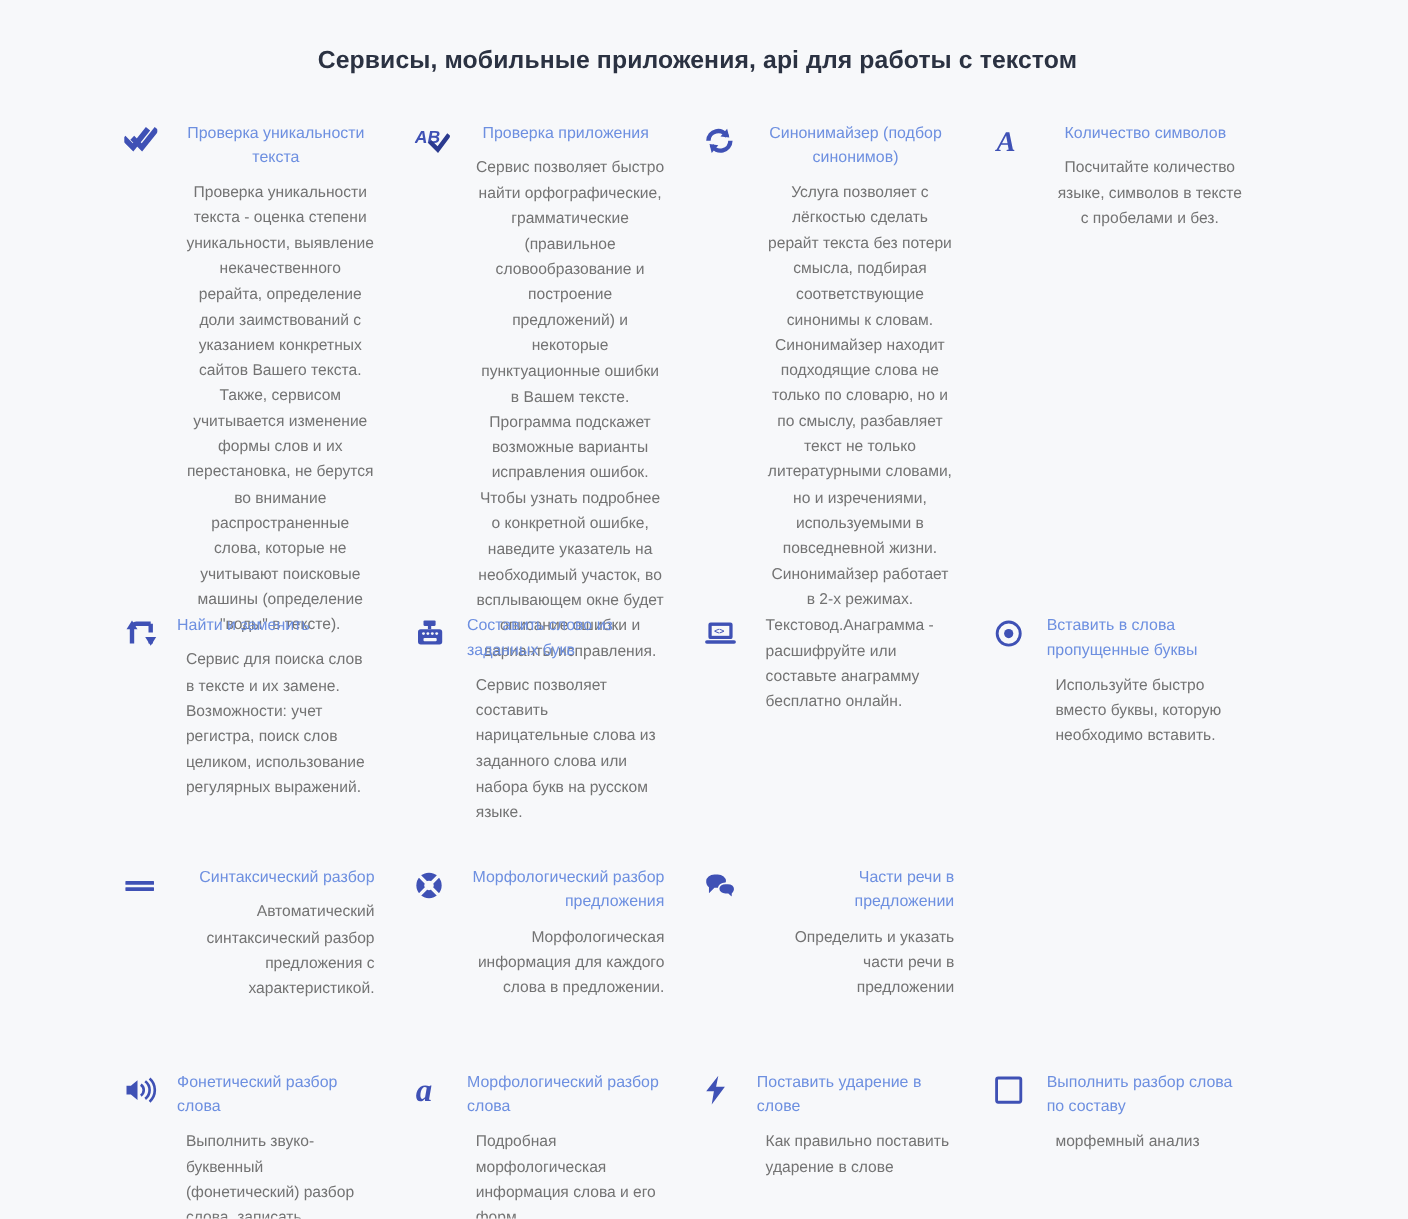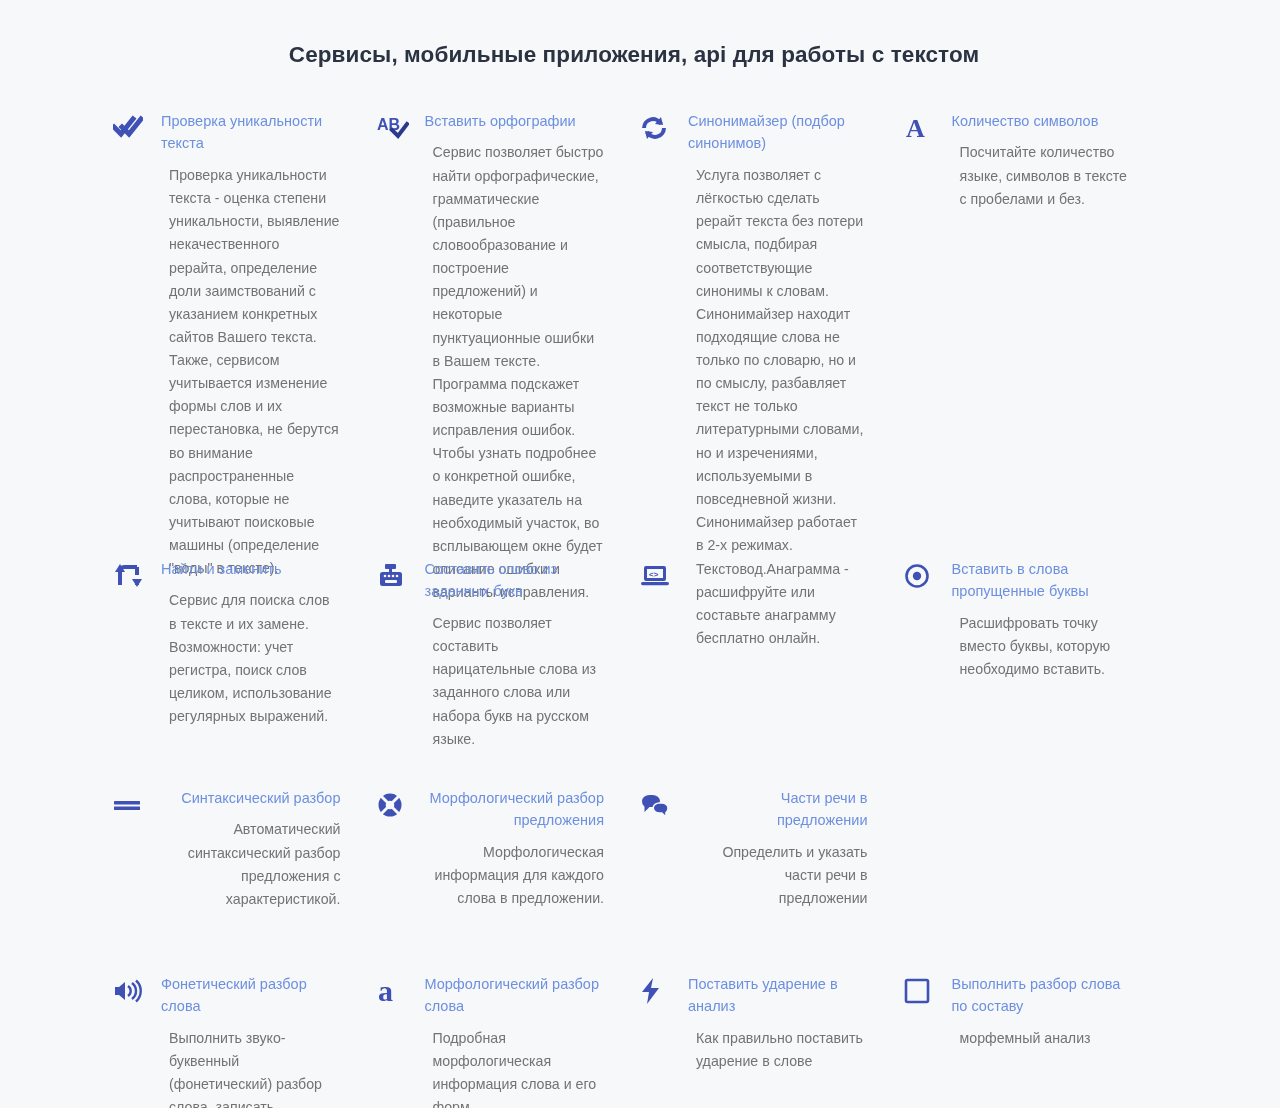--- a/index.html
+++ b/index.html
@@ -30,20 +30,21 @@
     margin-bottom: 0;
   }
   .icon-wrap {
     flex: 0 0 48px;
     width: 48px;
     height: 34px;
     display: flex;
     align-items: center;
     justify-content: flex-start;
     padding-top: 2px;
+    font-style: italic;
   }
   .icon-wrap svg { display: block; }
   .card-body { flex: 1 1 auto; min-width: 0; }
   .card-title {
     font-size: 14.5px;
     color: #6d8fe0;
     line-height: 1.55;
     margin: 0 0 9px 0;
     font-weight: 400;
     cursor: pointer;
@@ -51,21 +52,21 @@
   .card-desc {
     font-size: 14.2px;
     color: #737373;
     line-height: 1.63;
     margin: 0;
     padding-left: 8px;
   }
 
   
   .rowblock { position: absolute; left: 0; width: 1280px; padding: 0 113px; display: grid; grid-template-columns: repeat(4,1fr); }
-  #r1 { top: 110px; }
+  #r1 { top: 110px; text-align: center; }
   #r2 { top: 558px; }
   #r3 { top: 787px; text-align: right; }
   #r4 { top: 973px; }
 </style>
 </head>
 <body>
 
 <div id="page">
 
   <h1 class="page-title">Сервисы, мобильные приложения, api для работы с текстом</h1>
@@ -85,21 +86,21 @@
     </div>
 
     <div class="card">
       <span class="icon-wrap">
         <svg width="32" height="26" viewBox="0 0 32 26">
           <text x="0" y="15" font-family="Liberation Sans, sans-serif" font-size="16" font-weight="700" fill="#3f51b5">AB</text>
           <path d="M15 15 L21 21 L30 9" fill="none" stroke="#2b3a8f" stroke-width="4" stroke-linecap="square"></path>
         </svg>
       </span>
       <div class="card-body">
-        <p class="card-title">Вставить орфографии</p>
+        <p class="card-title">Проверка приложения</p>
         <p class="card-desc">Сервис позволяет быстро найти орфографические, грамматические (правильное словообразование и построение предложений) и некоторые пунктуационные ошибки в Вашем тексте. Программа подскажет возможные варианты исправления ошибок. Чтобы узнать подробнее о конкретной ошибке, наведите указатель на необходимый участок, во всплывающем окне будет описание ошибки и варианты исправления.</p>
       </div>
     </div>
 
     <div class="card">
       <span class="icon-wrap">
         <svg width="28" height="26" viewBox="0 0 28 26">
           <path d="M4 13 A9 9 0 0 1 21 9" fill="none" stroke="#3f51b5" stroke-width="4"></path>
           <path d="M24 13 A9 9 0 0 1 7 17" fill="none" stroke="#3f51b5" stroke-width="4"></path>
           <path d="M21 2 L23 10 L15 9 Z" fill="#3f51b5"></path>
@@ -177,21 +178,21 @@
 
     <div class="card">
       <span class="icon-wrap">
         <svg width="26" height="26" viewBox="0 0 26 26">
           <circle cx="13" cy="13" r="10.5" fill="none" stroke="#3f51b5" stroke-width="2.6"></circle>
           <circle cx="13" cy="13" r="4.2" fill="#3f51b5"></circle>
         </svg>
       </span>
       <div class="card-body">
         <p class="card-title">Вставить в слова пропущенные буквы</p>
-        <p class="card-desc">Расшифровать точку вместо буквы, которую необходимо вставить.</p>
+        <p class="card-desc">Используйте быстро вместо буквы, которую необходимо вставить.</p>
       </div>
     </div>
   </div>
 
   <div class="rowblock" id="r3">
     <div class="card">
       <span class="icon-wrap">
         <svg width="28" height="26" viewBox="0 0 28 26">
           <rect x="1" y="9" width="26" height="3.4" rx="0.5" fill="#3f51b5"></rect>
           <rect x="1" y="14.5" width="26" height="3.4" rx="0.5" fill="#3f51b5"></rect>
@@ -260,21 +261,21 @@
       </div>
     </div>
 
     <div class="card">
       <span class="icon-wrap">
         <svg width="22" height="28" viewBox="0 0 22 28">
           <path d="M13 1 L2 15 h7 L7 27 L19 11 h-8 Z" fill="#3f51b5"></path>
         </svg>
       </span>
       <div class="card-body">
-        <p class="card-title">Поставить ударение в анализ</p>
+        <p class="card-title">Поставить ударение в слове</p>
         <p class="card-desc">Как правильно поставить ударение в слове</p>
       </div>
     </div>
 
     <div class="card">
       <span class="icon-wrap">
         <svg width="26" height="26" viewBox="0 0 26 26">
           <rect x="2" y="2" width="22" height="22" rx="1.5" fill="none" stroke="#3f51b5" stroke-width="2.6"></rect>
         </svg>
       </span>

